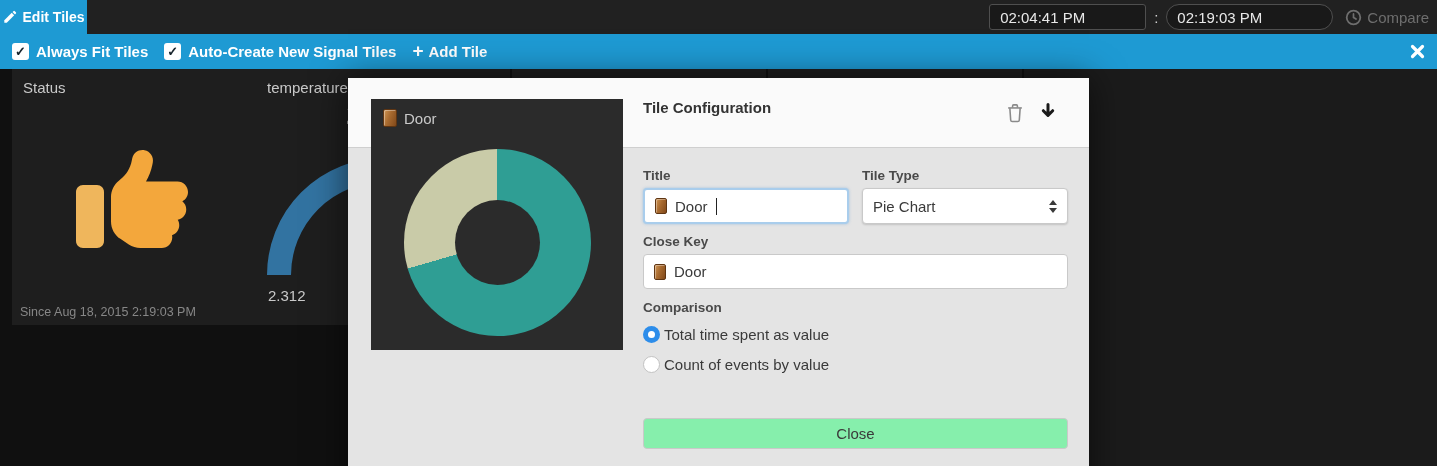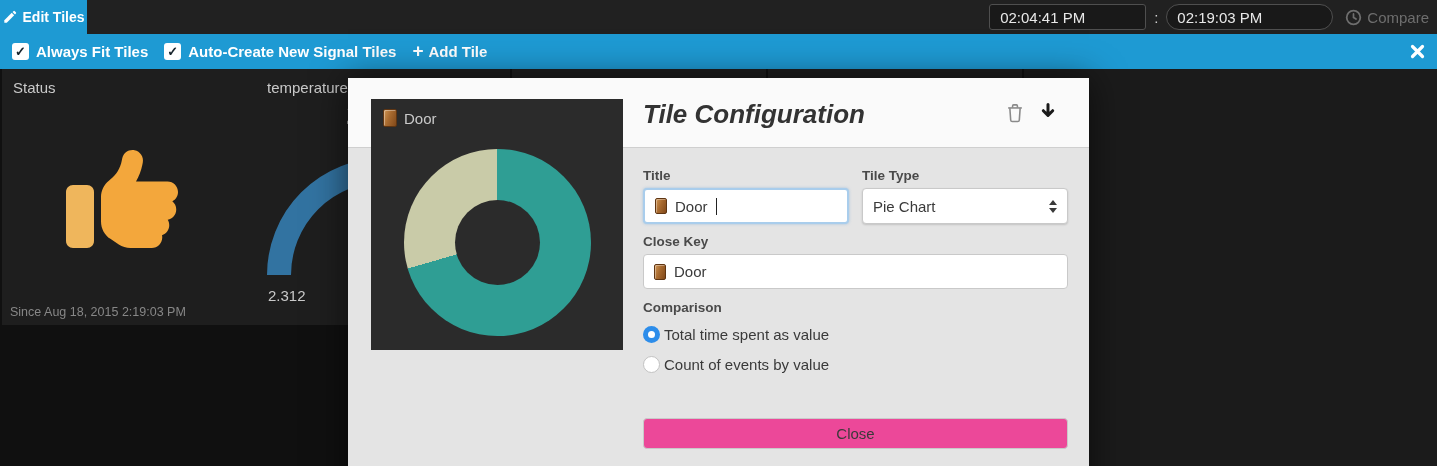--- a/index.html
+++ b/index.html
@@ -27,39 +27,39 @@
   .cb-box { width:17px; height:17px; background:#fff; border-radius:3px; display:flex;
             align-items:center; justify-content:center; color:#17242c; font-size:13px; font-weight:700; }
   .tb-label { color:#fff; font-size:15px; font-weight:600; }
   .add-tile { display:flex; align-items:center; gap:5px; cursor:pointer; }
   .plus-glyph { color:#fff; font-size:19px; font-weight:700; line-height:1; margin-top:-2px; }
   .tb-close { position:absolute; right:12px; top:10px; width:15px; height:15px; cursor:pointer; }
 
   
   .canvas { position:absolute; left:0; top:69px; width:1437px; height:397px; background:#101010; }
   .tile { position:absolute; top:0; height:256px; background:#1e1e1e; }
-  #tile-status { left:2px; width:256px; }
+  #tile-status { left:12px; width:256px; }
   #tile-temp   { left:258px; width:252px; }
   #tile-3      { left:512px; width:254px; }
   #tile-4      { left:768px; width:254px; }
   #right-region{ position:absolute; left:1024px; top:0; width:413px; height:397px; background:#1b1b1b; }
   .tile-title { position:absolute; left:11px; top:10px; color:#c9c9c9; font-size:15px; }
   .tile-footer { position:absolute; left:8px; top:236px; color:#878787; font-size:12.5px; }
   .thumb-wrap { position:absolute; left:64px; top:74px; width:112px; height:112px; }
   .temp-value { position:absolute; left:0; top:28px; width:100%; text-align:center;
                 color:#f2f2f2; font-size:30px; font-weight:600; }
   .gauge-svg { position:absolute; left:0; top:0; }
   .gauge-label { position:absolute; left:10px; top:218px; color:#c9c9c9; font-size:15px; }
 
   
   .modal { position:absolute; left:348px; top:9px; width:741px; height:600px; background:#e4e4e4;
            box-shadow:0 2px 34px rgba(0,0,0,0.6); }
   .modal-header { position:absolute; left:0; top:0; width:741px; height:70px; background:#fafafa;
                   border-bottom:1px solid #cfcfcf; }
-  .modal-title { position:absolute; left:295px; top:21px; color:#333; font-size:26px; font-weight:700;font-style:italic; }
+  .modal-title { position:absolute; left:295px; top:21px; color:#333; font-size:15px; font-weight:700; }
   .hdr-icon { position:absolute; top:25px; width:18px; height:20px; cursor:pointer; }
   #trash-btn { left:658px; }
   #download-btn { left:691px; top:24px; }
 
   
   .preview { position:absolute; left:23px; top:21px; width:252px; height:251px; background:#2b2b2b; }
   .preview-label { position:absolute; left:12px; top:10px; display:flex; align-items:center; gap:7px;
                    color:#c9c9c9; font-size:15px; }
   .donut { position:absolute; left:33px; top:50px; width:187px; height:187px; border-radius:50%; }
   .donut-hole { position:absolute; left:51px; top:51px; width:85px; height:85px; border-radius:50%;
@@ -87,21 +87,21 @@
   #signal-field { left:295px; top:176px; width:425px; height:35px; }
   .radio-row { position:absolute; display:flex; align-items:center; gap:4px; cursor:pointer; }
   #radio-0 { left:295px; top:248px; }
   #radio-1 { left:295px; top:278px; }
   .radio-circle { width:17px; height:17px; border-radius:50%; background:#fff; border:1px solid #c2c2c2;
                   display:flex; align-items:center; justify-content:center; }
   .radio-row.selected .radio-circle { background:#2d8dea; border:none; }
   .radio-dot { width:7px; height:7px; border-radius:50%; background:#fff; visibility:hidden; }
   .radio-row.selected .radio-dot { visibility:visible; }
   .radio-label { color:#3a3a3a; font-size:15px; }
-  .close-btn { position:absolute; left:295px; top:340px; width:425px; height:31px; background:#ec4899;
+  .close-btn { position:absolute; left:295px; top:340px; width:425px; height:31px; background:#86efac;
                border:1px solid #c9c9c9; border-radius:4px; color:#3a3a3a; font-size:15px;
                display:flex; align-items:center; justify-content:center; cursor:pointer; }
 </style>
 </head>
 <body>
 
 <div id="app">
 
   <div class="topbar">
     <div class="edit-tab">

